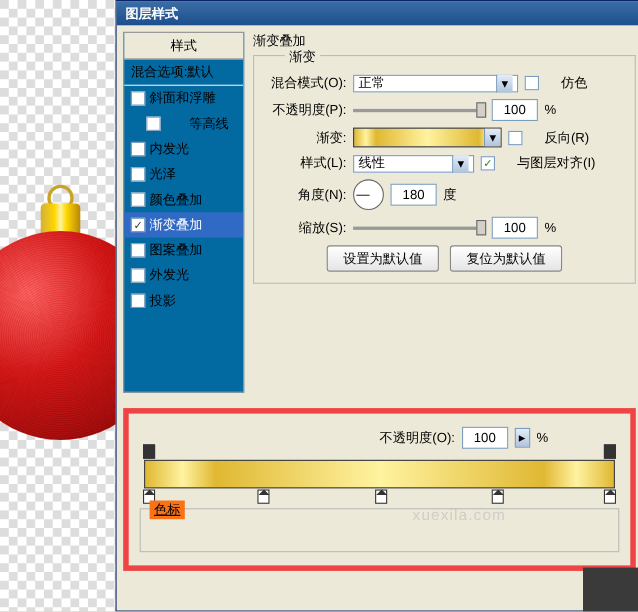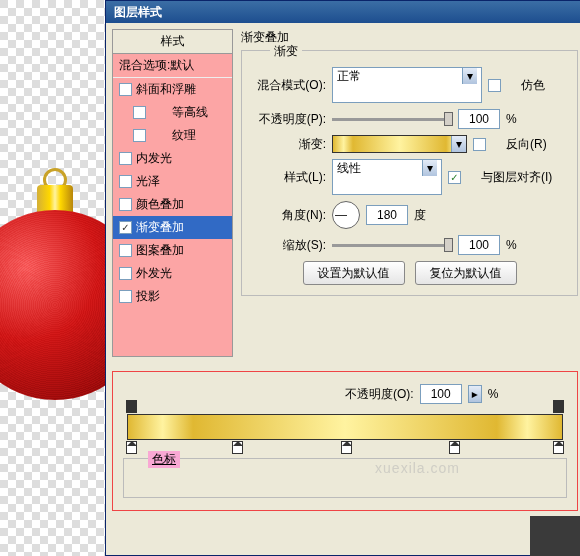--- a/index.html
+++ b/index.html
@@ -15,57 +15,57 @@
       mix-blend-mode: overlay; }
     .cap { width: 36px; height: 30px; background: linear-gradient(90deg, #d4af37 0%, #ffd700 35%, #fff3a0 50%, #ffd700 65%, #b8860b 100%);
       border-radius: 4px 4px 2px 2px; position: absolute; top: -25px; left: 77px; }
     .ring { width: 24px; height: 24px; border: 3px solid #c9a227; border-radius: 50%;
       position: absolute; top: -42px; left: 83px; }
     .dialog { position: absolute; left: 105px; top: 0; width: 480px; height: 556px;
       background: #ece9d8; border: 1px solid #0a246a; }
     .titlebar { height: 22px; background: linear-gradient(#3b6ea5, #1d4e8f); color: #fff;
       padding: 3px 8px; font-weight: bold; }
     .content { display: flex; padding: 6px; gap: 8px; height: 340px; }
-    .styles-panel { width: 121px; border: 1px solid #999; background: #fca5a5; }
+    .styles-panel { width: 110px; border: 1px solid #999; background: #0369a1; }
     .styles-header { background: #ece9d8; border-bottom: 1px solid #999; padding: 3px 6px; text-align: center; }
     .styles-sub { padding: 3px 6px; border-bottom: 1px solid #eee; }
     .styles-list { }
     .style-item { padding: 3px 6px; display: flex; align-items: center; gap: 4px; cursor: pointer; }
     .style-item.indent { padding-left: 20px; gap: 26px; }
     .style-item.selected { background: #316ac5; color: #fff; }
     .cb { width: 13px; height: 13px; border: 1px solid #7b9ebd; background: #fff; display: inline-flex; align-items: center; justify-content: center; font-size: 10px; color: #333; }
     .settings { flex: 1; }
     .group-title { margin-bottom: 4px; }
     .fieldset { border: 1px solid #bbb; padding: 10px 12px; position: relative; }
     .fieldset .legend { position: absolute; top: -8px; left: 8px; background: #ece9d8; padding: 0 4px; margin-left: 20px; }
     .row { display: flex; align-items: center; gap: 6px; margin: 6px 0; }
     .row label { width: 72px; text-align: right; }
-    .select { border: 1px solid #7b9ebd; height: 36px; width: 150px; padding: 0 4px; display: flex; justify-content: space-between; background: #fff; }
+    .select { border: 1px solid #7b9ebd; height: 16px; width: 150px; padding: 0 4px; display: flex; align-items: center; justify-content: space-between; background: #fff; }
     .select .arrow { width: 15px; height: 16px; background: linear-gradient(#e4ecf7,#b0c4de); border-left: 1px solid #7b9ebd; display: flex; align-items: center; justify-content: center; }
     .num-input { width: 42px; height: 20px; border: 1px solid #7b9ebd; text-align: center; background: #fff; }
     .slider-track { width: 120px; height: 3px; background: #999; position: relative; }
     .slider-thumb { width: 9px; height: 14px; background: #d4d0c8; border: 1px solid #666; position: absolute; top: -6px; }
     .grad-preview { width: 135px; height: 18px; border: 1px solid #333;
       background: linear-gradient(90deg, #e0b832 0%, #fff3a0 8%, #e0b832 15%, #fff3a0 50%, #e0b832 85%, #fff3a0 92%, #e0b832 100%); display: flex; justify-content: flex-end; }
     .grad-preview .arrow { width: 15px; height: 16px; background: linear-gradient(#e4ecf7,#b0c4de); border-left: 1px solid #7b9ebd; display: flex; align-items: center; justify-content: center; }
     .angle-dial { width: 28px; height: 28px; border: 1px solid #666; border-radius: 50%; position: relative; background: #fff; }
     .angle-dial::after { content:""; position: absolute; width: 12px; height: 1px; background: #333; top: 13px; left: 2px; }
     .btn { border: 1px solid #888; background: linear-gradient(#fff,#e5e5e5); height: 24px; padding: 0 14px; border-radius: 3px; cursor: pointer; }
     .btn-row { display: flex; gap: 10px; justify-content: center; margin-top: 0; }
     .cbk { display: flex; align-items: center; gap: 20px; }
-    .editor { margin: 8px 6px; border: 1px solid #ef4444; padding: 12px 10px; position: relative; background: #ece9d8; }
+    .editor { margin: 8px 6px; border: 5px solid #ef4444; padding: 12px 10px; position: relative; background: #ece9d8; }
     .editor .row-top { display: flex; align-items: center; gap: 6px; margin-bottom: 6px; padding-left: 50%; }
     .editor .bar { height: 26px; border: 1px solid #333; margin: 10px 4px 18px;
       background: linear-gradient(90deg, #e0b832 0%, #fff3a0 8%, #e0b832 15%, #fff3a0 50%, #e0b832 85%, #fff3a0 92%, #e0b832 100%); position: relative; }
     .stop { width: 11px; height: 13px; position: absolute; bottom: -15px; background: #fff; border: 1px solid #333; }
     .stop::before { content:""; position: absolute; top:-6px; left:0; width:0; height:0; border:5px solid transparent; border-bottom-color:#333; }
     .ostop { width: 11px; height: 13px; position: absolute; top: -15px; background: #333; border: 1px solid #333; }
     .ostop::before { content:""; position: absolute; bottom:-6px; left:0; width:0; height:0; border:5px solid transparent; border-top-color:#333; }
     .sub-fieldset { border: 1px solid #bbb; padding: 10px; position: relative; margin-top: 4px; height: 40px; }
-    .sub-fieldset .legend { position: absolute; top: -8px; left: 24px; background: #f9a8d4; padding: 0 4px; text-decoration: underline; }
+    .sub-fieldset .legend { position: absolute; top: -8px; left: 8px; background: #f97316; padding: 0 4px; text-decoration: underline; }
     .watermark { position: absolute; right: 120px; bottom: 80px; color: rgba(180,180,180,0.5); font-size: 14px; letter-spacing: 1px; pointer-events: none; }
     .dark-bottom { position: absolute; bottom: 0; right: 0; width: 50px; height: 40px; background: #3a3a3a; }
   </style>
 </head>
 <body>
 
 <div class="canvas-bg"></div>
 <div class="ornament">
   <div class="ring"></div>
   <div class="cap"></div>
@@ -82,24 +82,20 @@
       <div class="styles-sub">混合选项:默认</div>
       <div class="styles-list" id="styles-list">
           <div class="style-item">
             <span class="cb"></span>
             <span>斜面和浮雕</span>
           </div>
           <div class="style-item indent">
             <span class="cb"></span>
             <span>等高线</span>
           </div>
-          <div class="style-item indent">
-            <span class="cb"></span>
-            <span>纹理</span>
-          </div>
           <div class="style-item">
             <span class="cb"></span>
             <span>内发光</span>
           </div>
           <div class="style-item">
             <span class="cb"></span>
             <span>光泽</span>
           </div>
           <div class="style-item">
             <span class="cb"></span>

